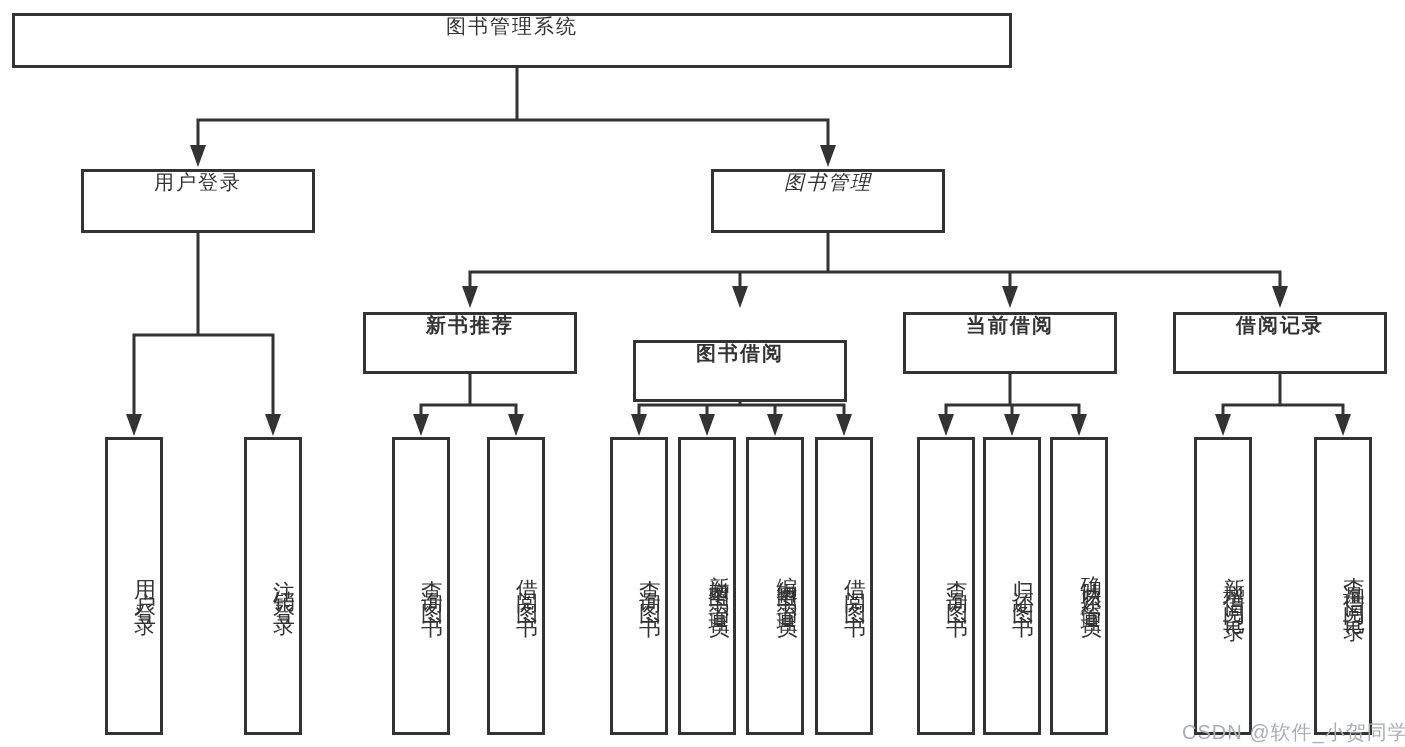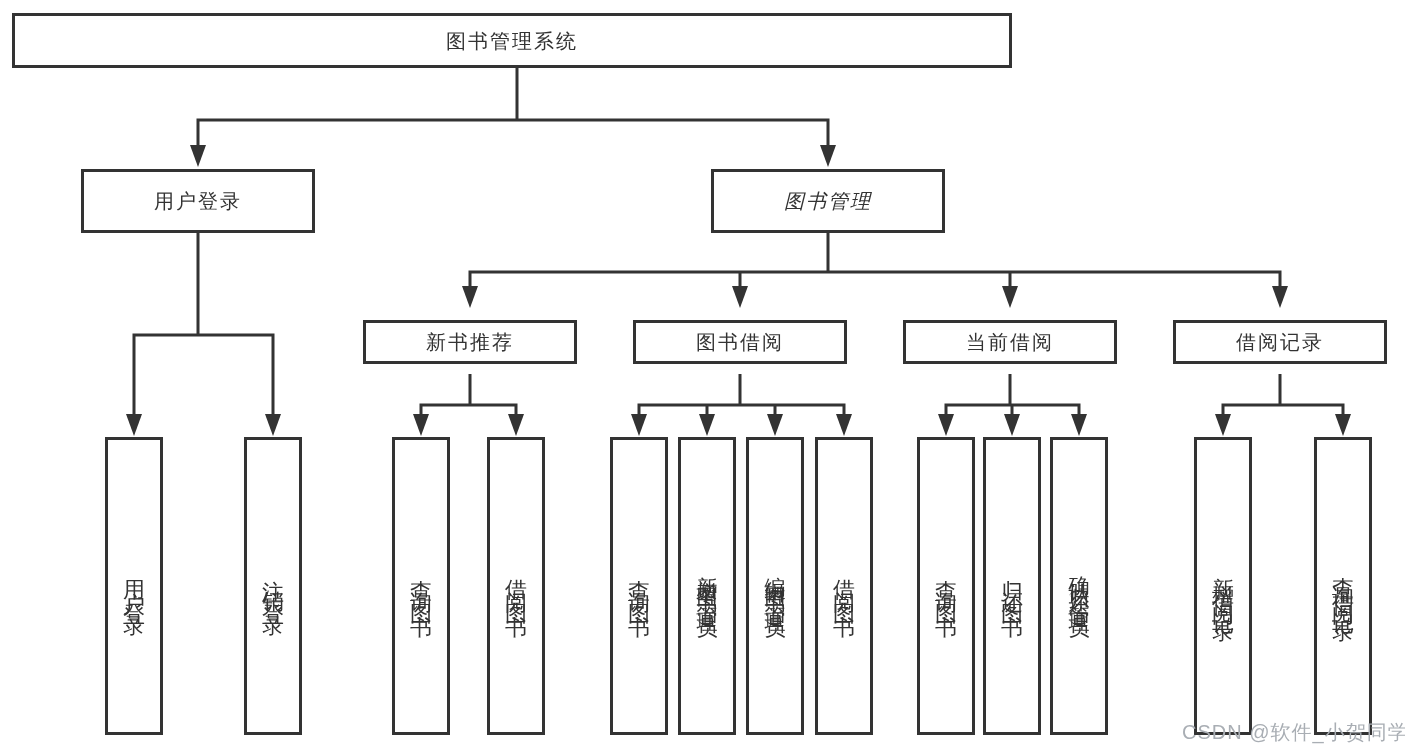--- a/index.html
+++ b/index.html
@@ -21,34 +21,33 @@
     width: 1405px;
     height: 747px;
   }
   .box {
     position: absolute;
     box-sizing: border-box;
     border: 3px solid #333333;
     background: #ffffff;
     color: #333333;
     display: flex;
-    align-items: center;
     justify-content: center;
     text-align: center;
   }
   .h-box {
     font-size: 20px;
     letter-spacing: 2px;
     line-height: 1;
   }
   .root-box {
     left: 12px; top: 13px; width: 1000px; height: 55px;
   }
   .l2-box { top: 169px; width: 234px; height: 64px; }
-  .l3-box { top: 320px; width: 214px; height: 44px; }
+  .l3-box { top: 312px; width: 214px; height: 62px; font-weight: bold; }
   .leaf {
     top: 437px;
     width: 58px;
     height: 298px;
     writing-mode: vertical-rl;
     text-orientation: mixed;
     font-size: 22px;
   }
   .v4 { letter-spacing: 12px; }
   .v6 { letter-spacing: 9px; }
@@ -134,21 +133,21 @@
   <div class="box h-box l2-box" style="left:81px;">
     <span>用户登录</span>
   </div>
   <div class="box h-box l2-box" style="left:711px;font-style:italic;">
     <span>图书管理</span>
   </div>
 
   <div class="box h-box l3-box" style="left:363px;">
     <span>新书推荐</span>
   </div>
-  <div class="box h-box l3-box" style="left:633px;">
+  <div class="box h-box l3-box" style="left:633px;margin-top:28px;">
     <span>图书借阅</span>
   </div>
   <div class="box h-box l3-box" style="left:903px;">
     <span>当前借阅</span>
   </div>
   <div class="box h-box l3-box" style="left:1173px;">
     <span>借阅记录</span>
   </div>
 
   <div class="box leaf v4" style="left:105px;">

